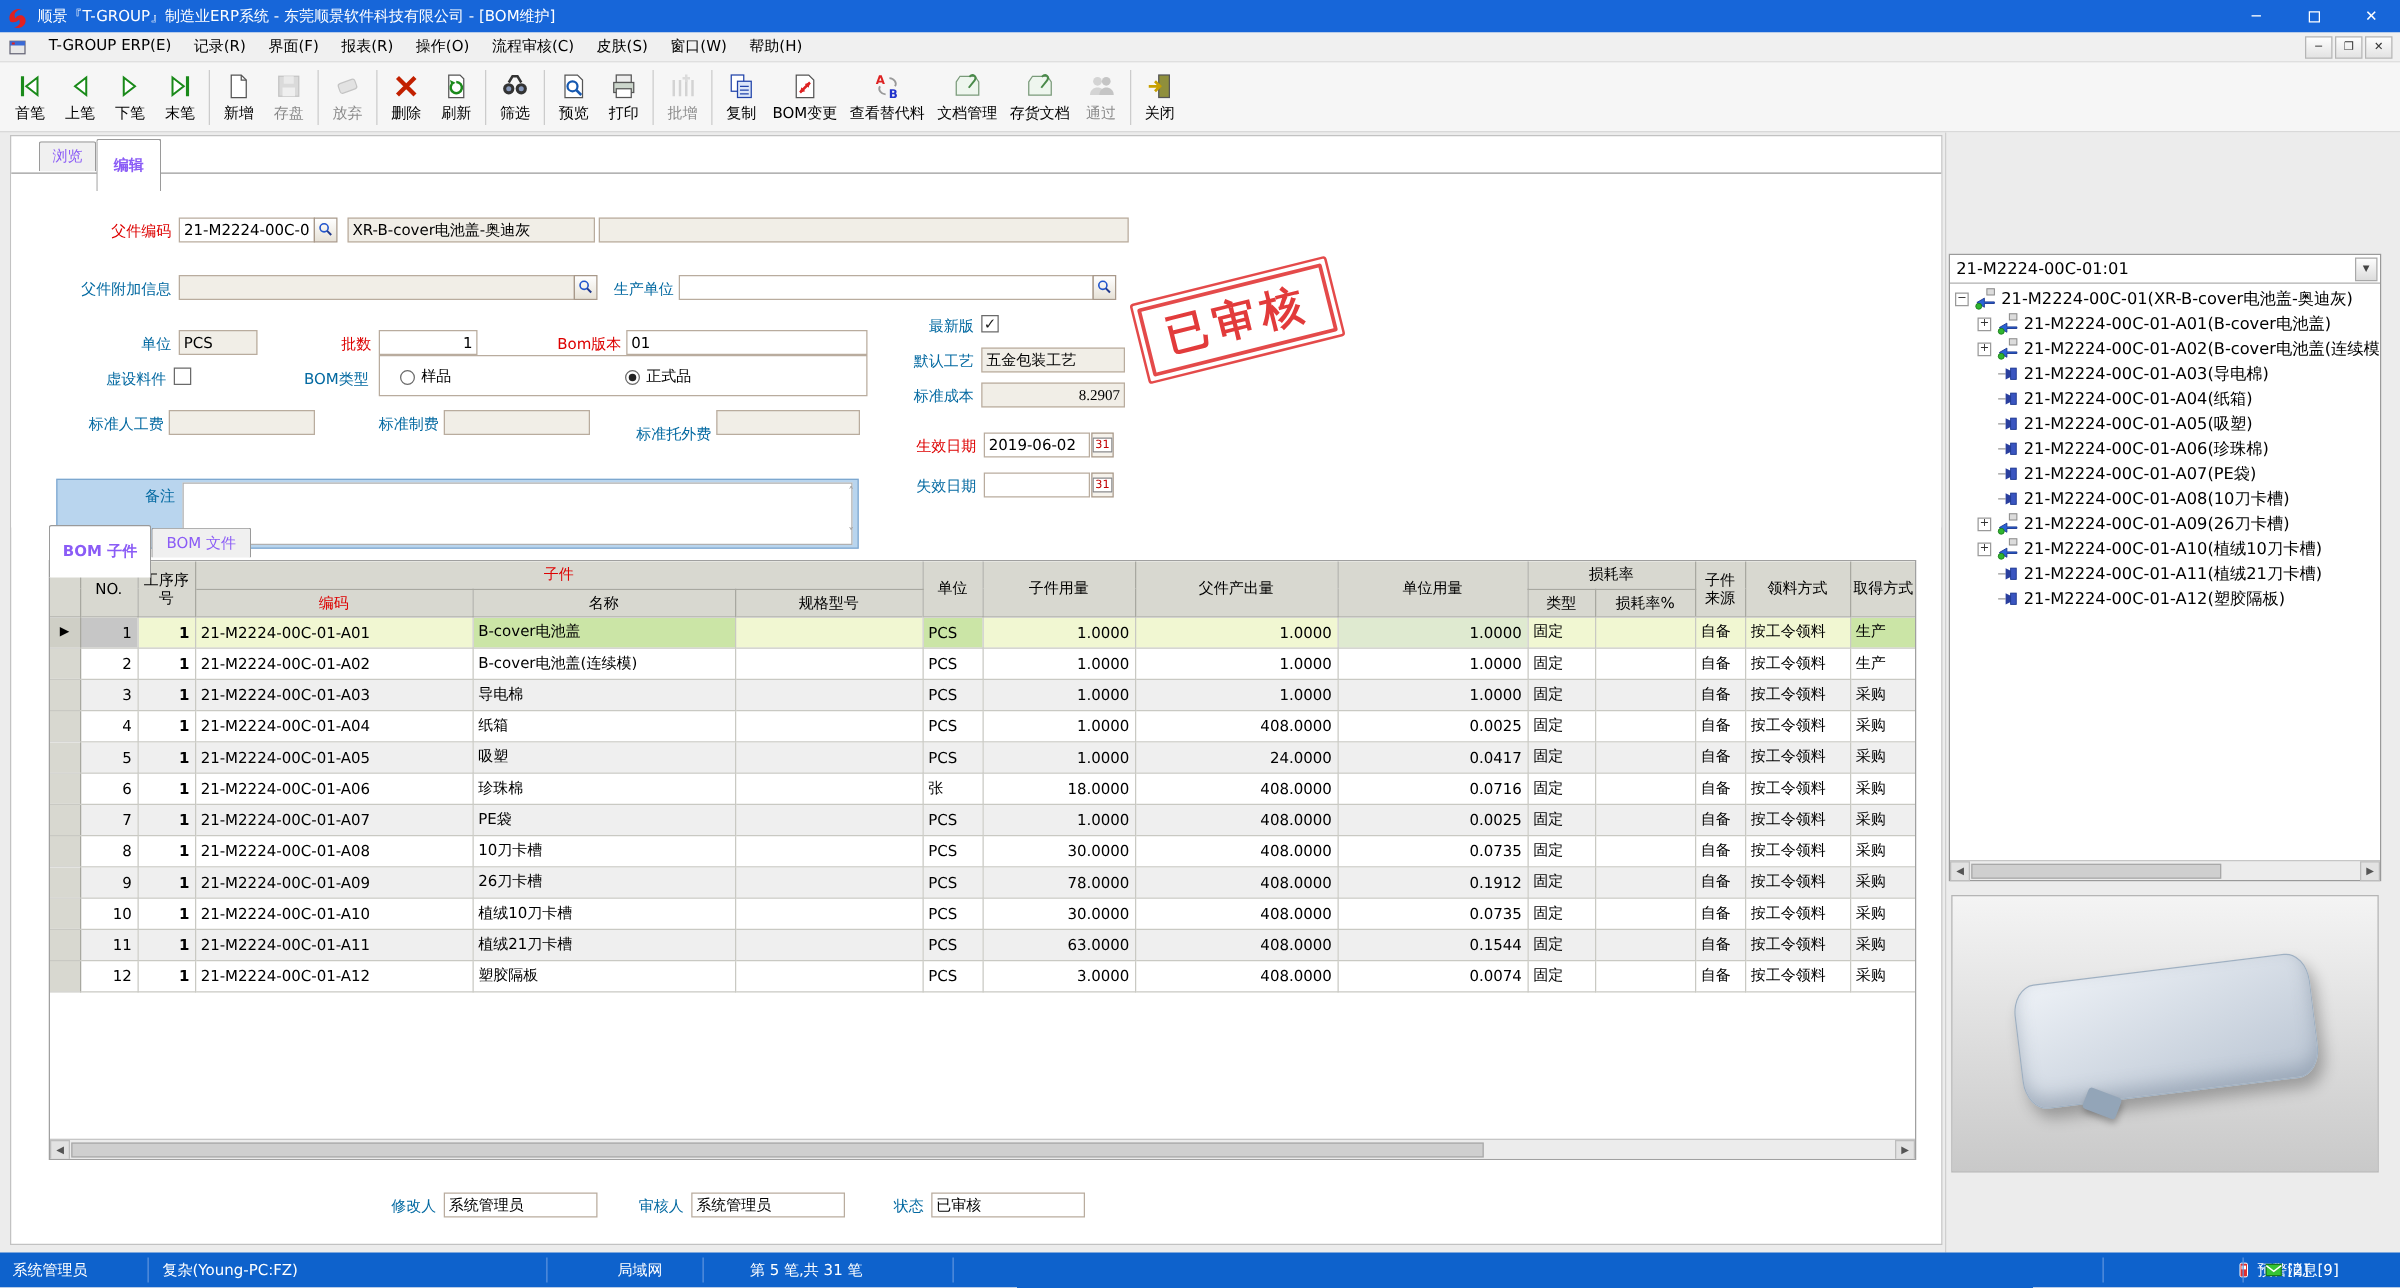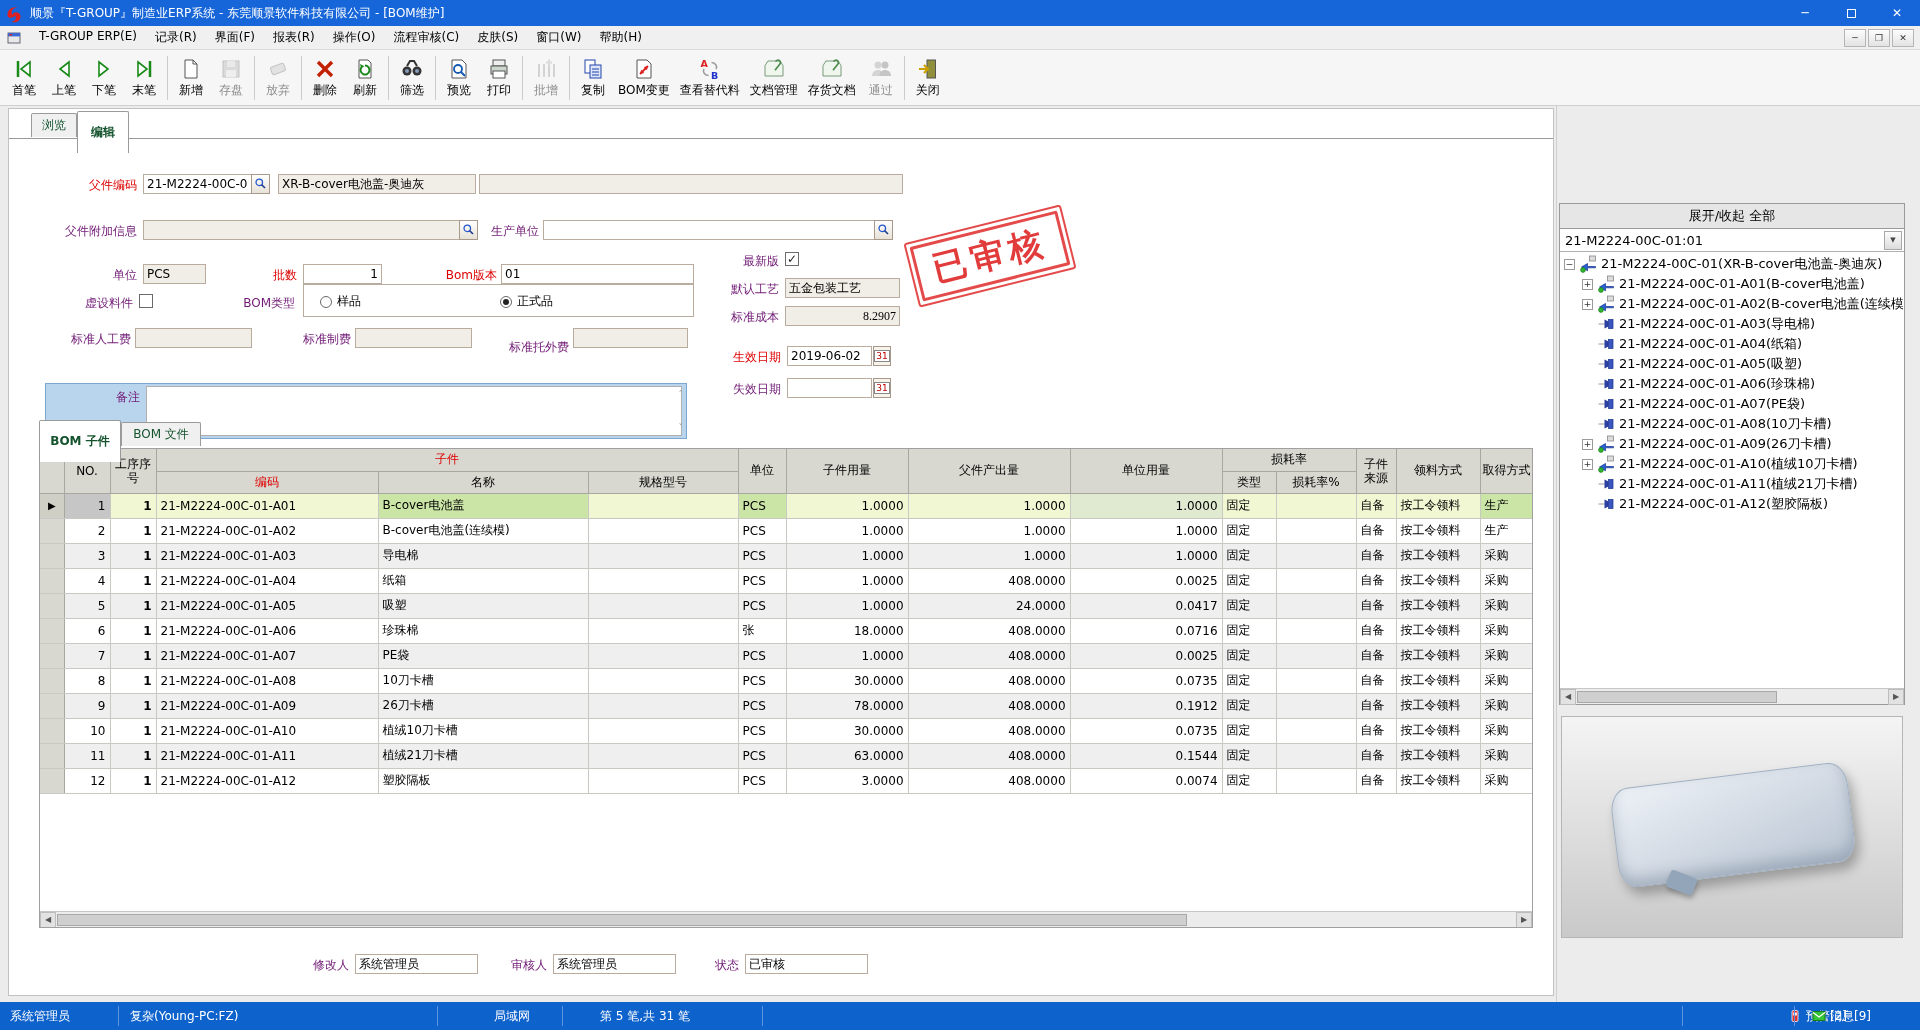--- a/index.html
+++ b/index.html
@@ -31,27 +31,27 @@
   .tb-btn .tb-lbl{font-size:12px;margin-top:1px;white-space:nowrap;color:#000}
   .tb-btn.disabled{filter:grayscale(1);opacity:.45}
   .tb-sep{width:1px;height:44px;background:#cccccc;margin:0 3px;flex:none}
   
   .client{position:absolute;left:0;top:106px;width:1920px;height:896px;background:#ececec}
   .main-panel{position:absolute;left:8px;top:2px;width:1546px;height:888px;background:#fff;
     border:1px solid #c2c2c2}
   
   .tab{position:absolute;height:24px;border:1px solid #9a9a9a;border-bottom:none;
     background:#f0f0f0;font-size:12px;display:flex;align-items:center;justify-content:center;
-    border-radius:2px 2px 0 0;color:#14532d}
+    border-radius:2px 2px 0 0;color:#8b5cf6}
   .tab.active{background:#fff;font-weight:bold;height:42px;z-index:2}
   .form-sheet{position:absolute;left:0px;top:29px;width:1544px;height:284px;background:#fff;
     border-top:1px solid #9a9a9a}
   
   .lbl{position:absolute;font-size:12px;height:16px;line-height:16px;text-align:right;
-    white-space:nowrap;color:#701a75}
+    white-space:nowrap;color:#0369a1}
   .lbl.red{color:#dd0000}
   .inp{position:absolute;height:20px;border:1px solid #b9ac9e;background:#fff;
     font:12px "DejaVu Sans","Liberation Sans",sans-serif;padding:0 3px;color:#000}
   .inp.ro{background:#f1eee7}
   .inp.num{text-align:right}
   .lk{position:absolute;width:19px;height:20px;border:1px solid #a8998a;
     background:linear-gradient(#ffffff,#e7e2d7);display:flex;align-items:center;justify-content:center}
   .lk svg{width:13px;height:13px}
   .cal{position:absolute;width:18px;height:20px;border:1px solid #a8998a;background:#f6f3ec;
     color:#c00000;font-size:9px;display:flex;align-items:center;justify-content:center}
@@ -708,21 +708,20 @@
       <input class="inp" style="left: 346px; top: 0px; width: 123px;" readonly="" value="系统管理员">
       <div class="lbl" style="left:478px;width:60px">审核人</div>
       <input class="inp" style="left: 544px; top: 0px; width: 123px;" readonly="" value="系统管理员">
       <div class="lbl" style="left:692px;width:38px">状态</div>
       <input class="inp" style="left: 736px; top: 0px; width: 123px;" readonly="" value="已审核">
     </div>
   </div>
 
   <div class="right-panel">
     <div class="treebox">
-      <div class="tree-hdr">展开/收起 全部</div>
       <div class="combo">
         <span class="combo-text">21-M2224-00C-01:01</span>
         <span class="combo-btn">▼</span>
       </div>
       <div class="tree-list" id="tree-list">
           <div class="tree-row" style="padding-left: 2px;">
             <span class="expander">−</span>
             <span class="tree-ico"><svg viewBox="0 0 18 18">
                 <rect x="10.5" y="1" width="6" height="5" fill="#dcdcdc" stroke="#888" stroke-width="0.8"></rect>
                 <path d="M16.5 11.5H8.5v-3L2.5 12l6 3.8v-3h8z" fill="#2a63d6" stroke="#16318c" stroke-width="0.7"></path>

